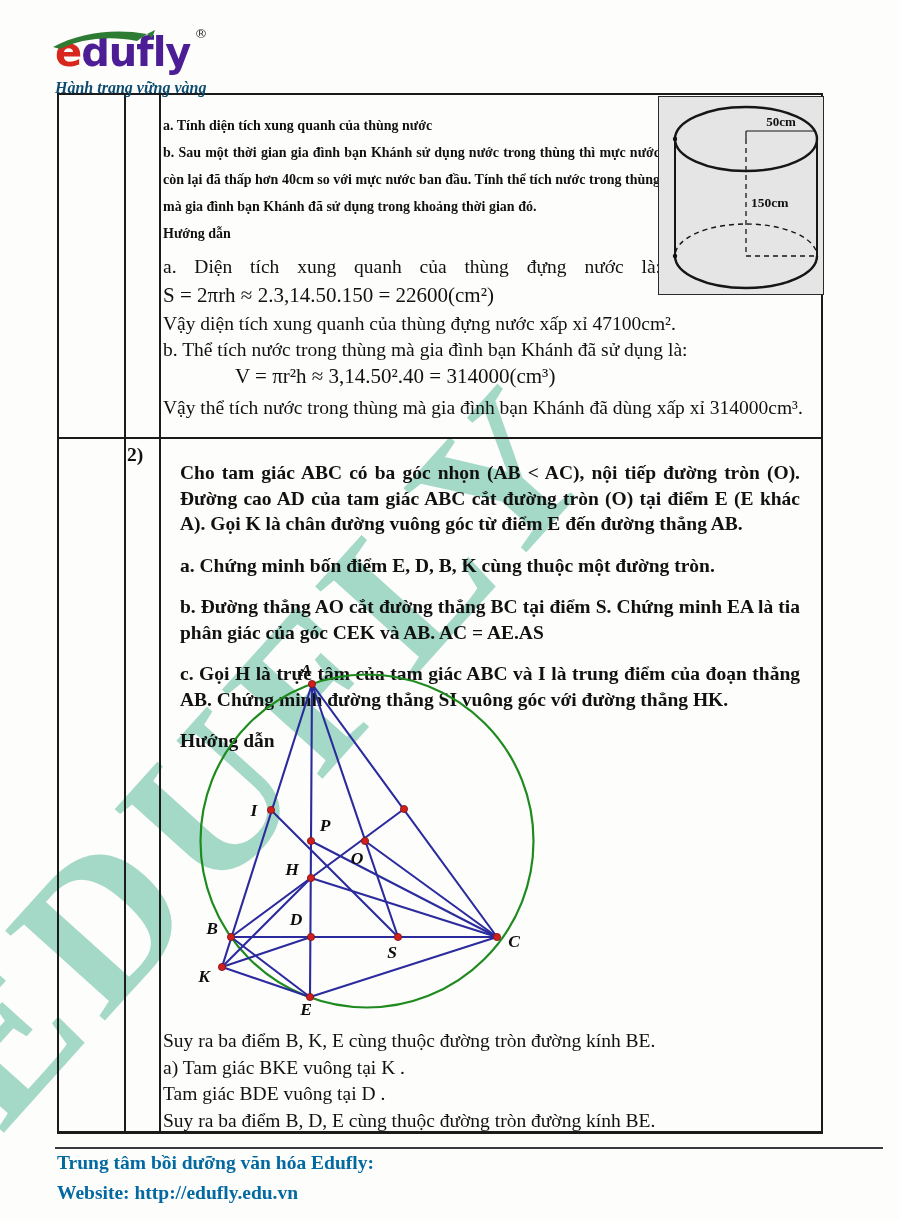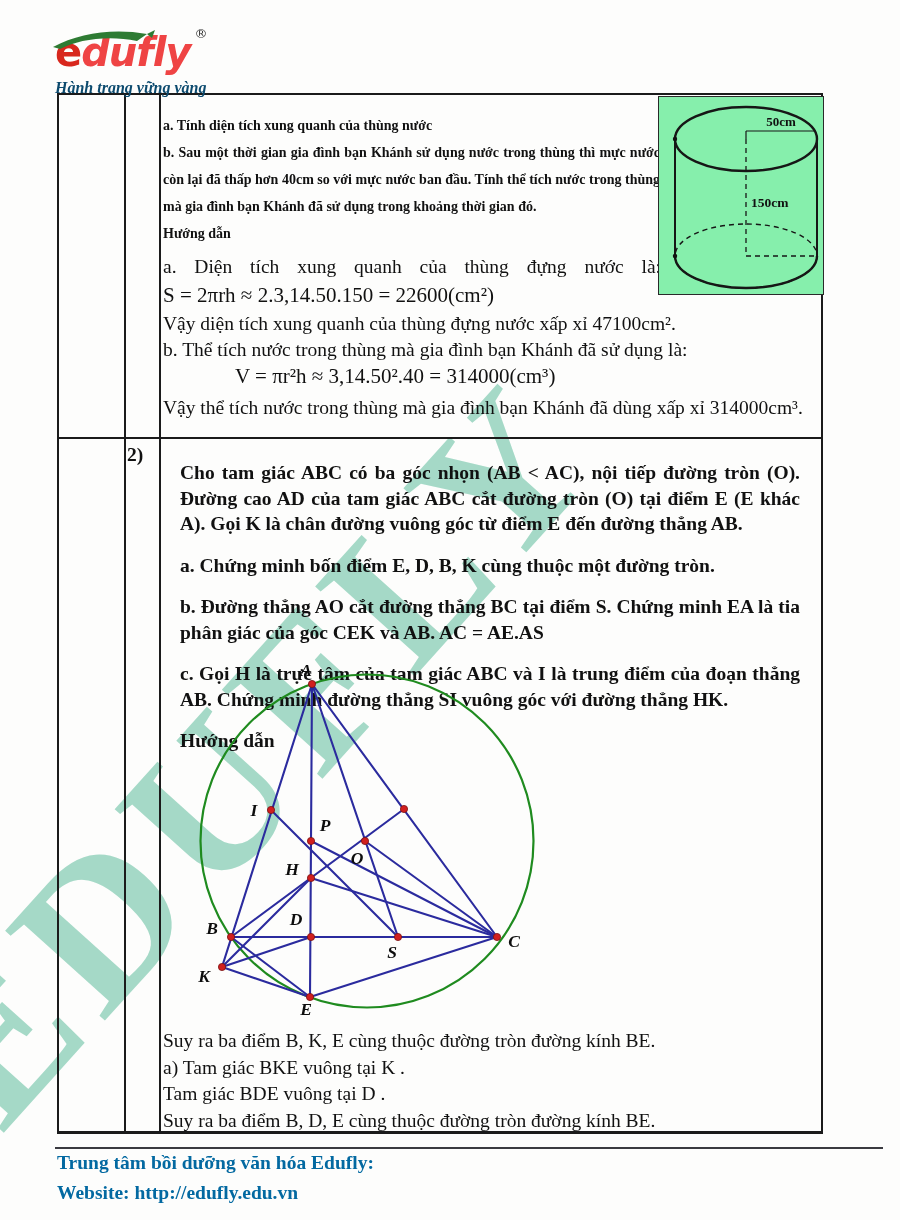--- a/index.html
+++ b/index.html
@@ -9,21 +9,21 @@
   
   .wm-wrap{position:absolute;left:0;top:0;width:900px;height:1220px;z-index:1;pointer-events:none;}
   .wm-text{position:absolute;left:38px;top:932px;transform:rotate(-48deg);transform-origin:left bottom;
            font-family:"Liberation Serif",serif;font-size:205px;font-weight:bold;letter-spacing:14px;
            color:#84ccb3;opacity:.72;white-space:nowrap;}
 
   
   .logo{position:absolute;left:55px;top:26px;z-index:3;}
   .logo-row{position:relative;height:52px;}
   .brand{font-family:"DejaVu Sans",sans-serif;font-weight:bold;font-size:40px;letter-spacing:-1px;line-height:52px;}
-  .brand .e{color:#d8271d;} .brand .rest{color:#ef4444;font-style:italic;}
+  .brand .e{color:#d8271d;} .brand .rest{color:#4c1d95;}
   .reg{font-family:"DejaVu Sans",sans-serif;font-size:13px;color:#333;vertical-align:28px;}
   .cap{position:absolute;left:-4px;top:0px;}
   .tagline{font-style:italic;font-weight:bold;font-size:16px;color:#0c4a6e;margin-top:1px;}
 
   
   .tl{position:absolute;background:#1b1b1b;z-index:2;}
 
   
   .blk{position:absolute;z-index:2;}
   .stmt{font-weight:bold;font-size:14px;line-height:27px;}
@@ -32,21 +32,21 @@
   .sol{font-size:19.5px;line-height:26px;}
   .sol-line{white-space:nowrap;}
   .fulljust{text-align:justify;text-align-last:justify;font-size:19.5px;}
   .formula{font-size:21px;white-space:nowrap;}
   .p2stmt{font-weight:bold;font-size:19.5px;line-height:25.5px;}
   .p2stmt p{margin:16px;}
   .numcell{font-weight:bold;font-size:19.5px;}
   .sol2 div{font-size:19.5px;line-height:26.5px;white-space:nowrap;}
 
   
-  .cylbox{position:absolute;left:658px;top:96px;width:164px;height:197px;background:#86efac;
+  .cylbox{position:absolute;left:658px;top:96px;width:164px;height:197px;background:#e5e5e5;
           border:1.5px solid #2a2a2a;z-index:2;}
 
   
   .geo{position:absolute;left:175px;top:650px;z-index:2;}
   .geo text{font-family:"Liberation Serif",serif;font-style:italic;font-weight:bold;font-size:17.5px;fill:#0d0d0d;}
 
   
   .footline{position:absolute;left:55px;top:1147px;width:828px;height:2px;background:#3a3a40;z-index:2;}
   .foot{position:absolute;left:57px;z-index:2;font-weight:bold;font-size:19.5px;color:#0369a1;}
 </style>

